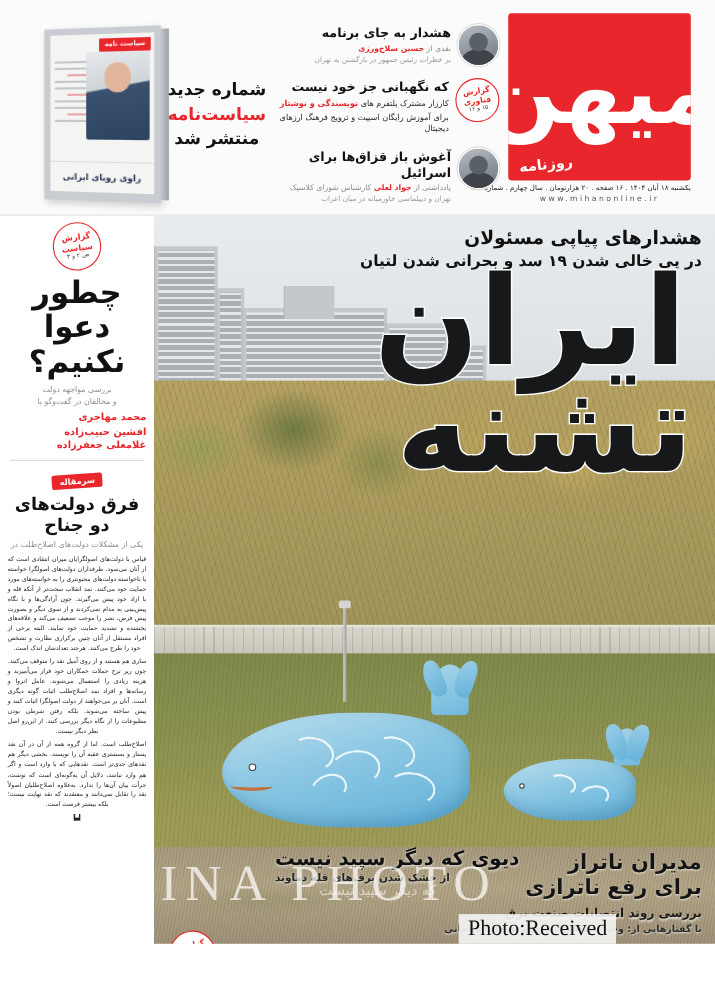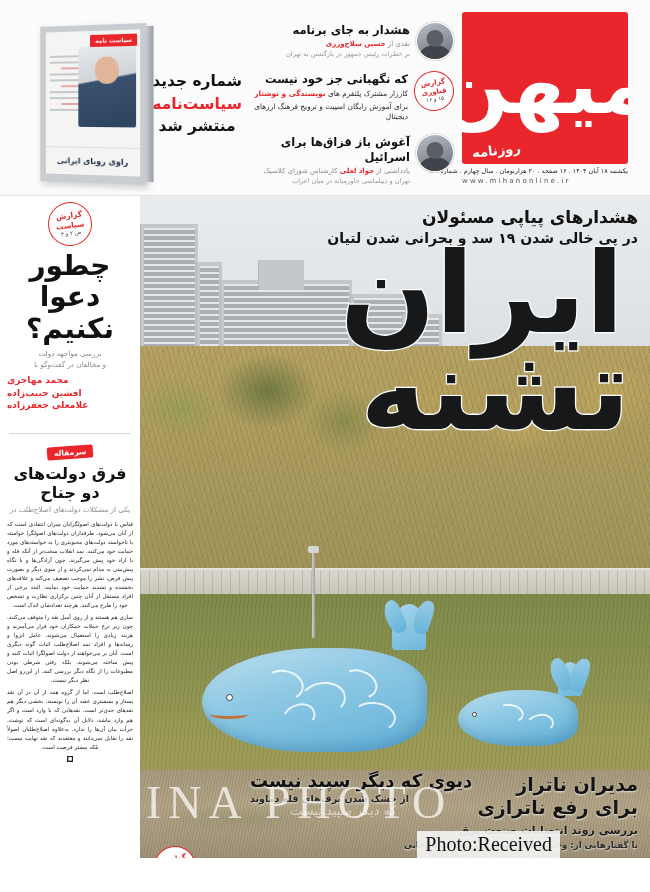--- a/index.html
+++ b/index.html
@@ -61,20 +61,21 @@
     color: #1a1a1a;
     text-align: center;
     direction: rtl;
     letter-spacing: -0.1px;
     white-space: nowrap;
   }
   .siteline {
     margin-top: 2px;
     font-size: 7px;
     color: #555;
+    text-align: center;
     letter-spacing: 2.2px;
     direction: ltr;
   }
 
   
   .teasers {
     position: absolute;
     top: 22px; right: 196px;
     width: 216px;
   }
@@ -278,21 +279,21 @@
     letter-spacing: -0.3px;
     margin-bottom: 3px;
   }
   .col-sub {
     font-size: 7.2px;
     color: #8d8d8d;
     text-align: center;
     line-height: 1.45;
     margin-bottom: 4px;
   }
-  .col-authors { text-align: left; margin-bottom: 21px; }
+  .col-authors { text-align: right; margin-bottom: 6px; }
   .col-authors div {
     font-size: 9px;
     font-weight: bold;
     color: #e8262c;
     line-height: 1.4;
   }
   .col-divider {
     height: 1px; background: #d8d8d8;
     margin: 6px 2px;
   }

